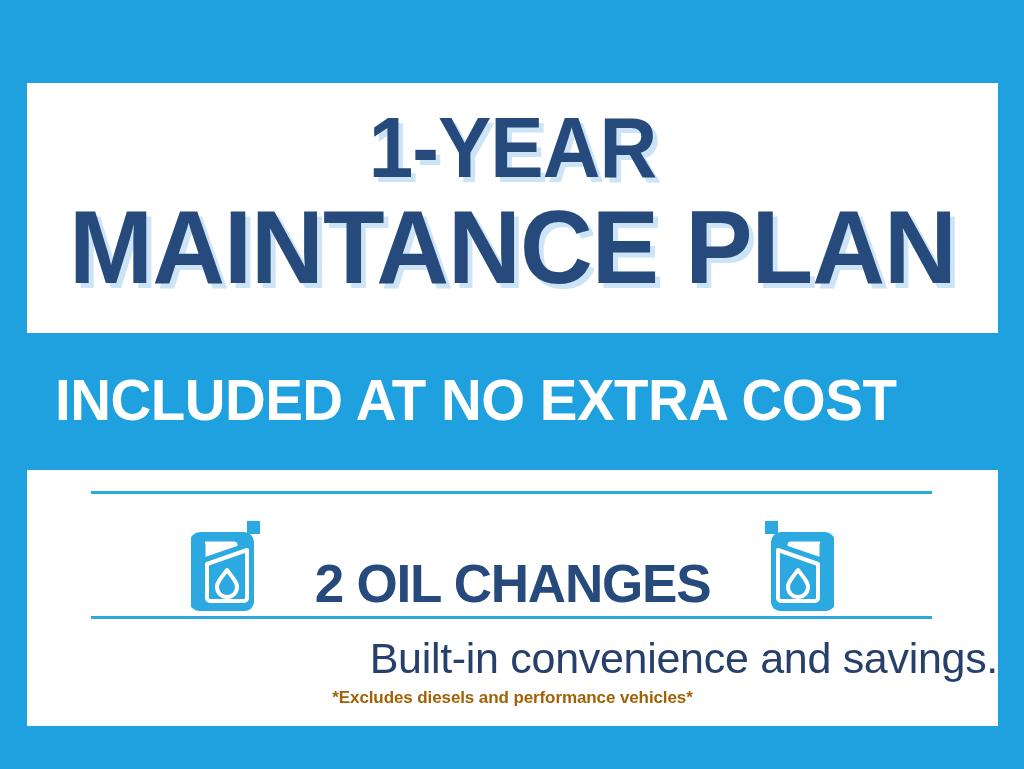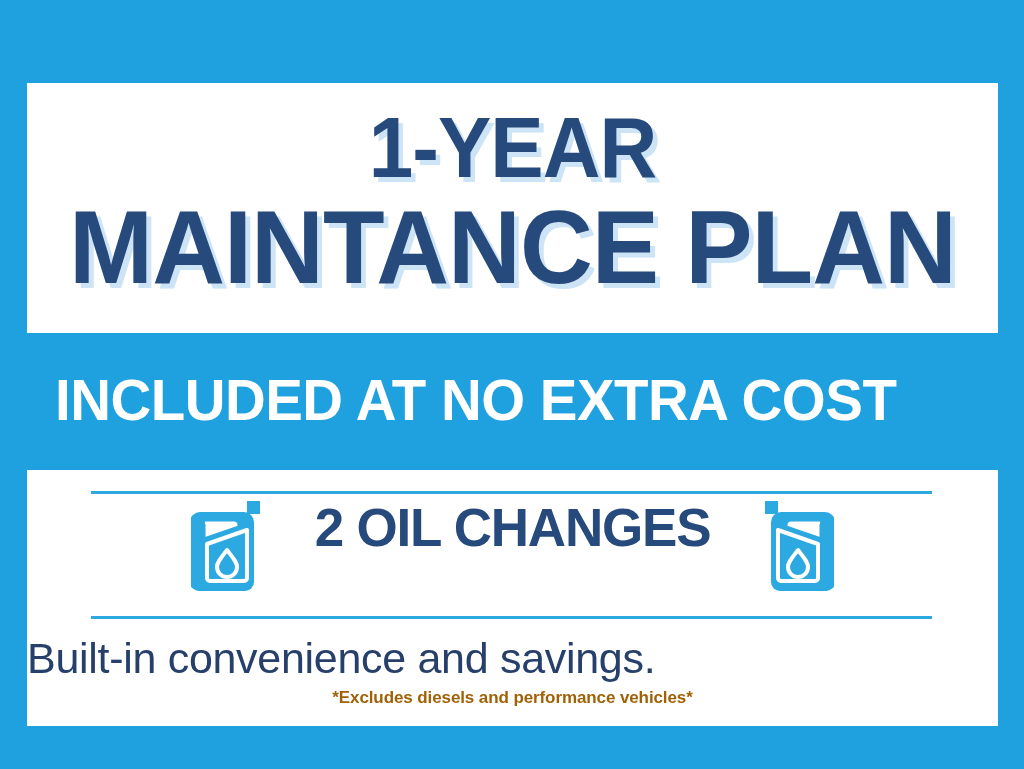--- a/index.html
+++ b/index.html
@@ -101,21 +101,21 @@
   .divider-bottom { top: 146px; }
 
   
   .feature-row {
     position: absolute;
     left: 0;
     top: 30px;
     width: 971px;
     height: 112px;
     display: flex;
-    align-items: flex-start;
+    align-items: flex-end;
     justify-content: center;
   }
 
   .jug-icon {
     width: 78px;
     height: 92px;
     flex: 0 0 auto;
     display: block;
   }
   .jug-left  { margin-right: 46px; margin-left: 0; }
@@ -130,21 +130,21 @@
     letter-spacing: -1.2px;
     white-space: nowrap;
   }
 
   
   .tagline {
     position: absolute;
     left: 0;
     top: 163px;
     width: 971px;
-    text-align: left;
+    text-align: right;
     color: #27406b;
     font-family: "Liberation Sans Narrow", "Liberation Sans", sans-serif;
     font-weight: normal;
     font-size: 43px;
     line-height: 50px;
     letter-spacing: -0.3px;
     white-space: nowrap;
   }
 
   .fineprint {

